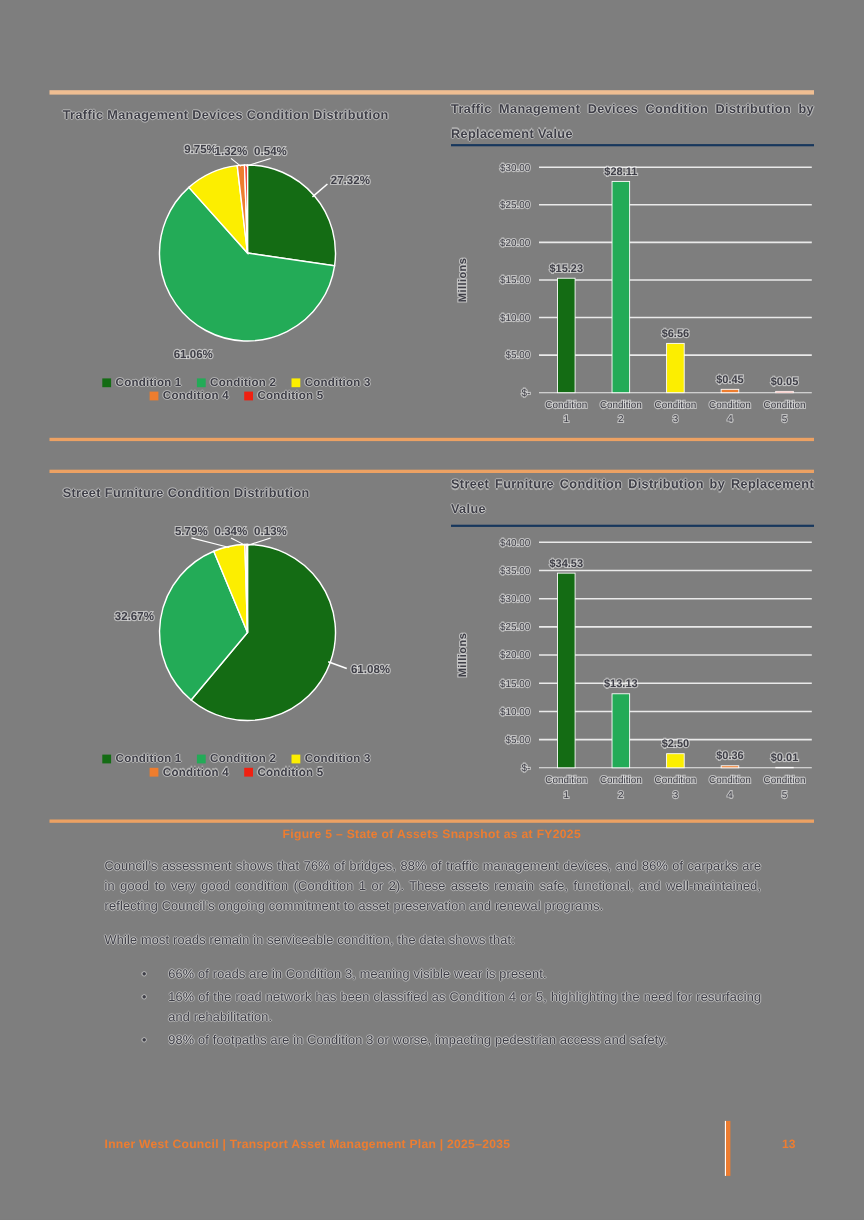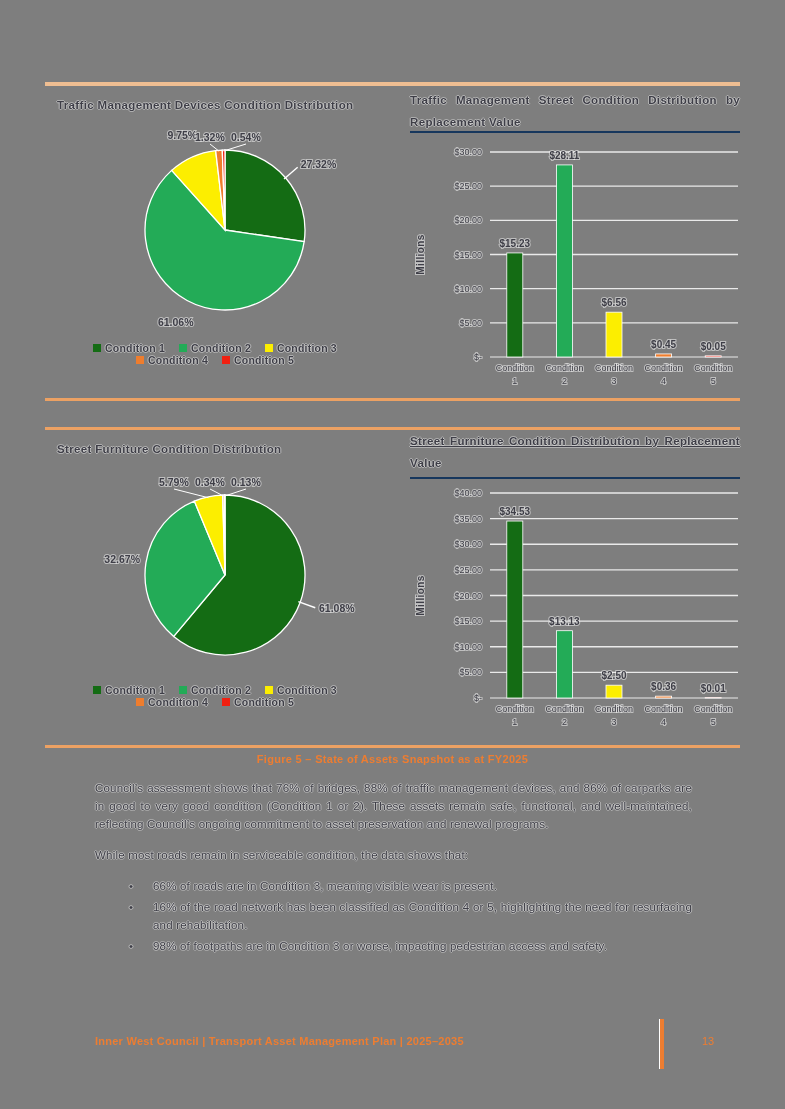--- a/index.html
+++ b/index.html
@@ -25,21 +25,21 @@
   .legend-row{display:flex;gap:14px;}
   .legend-item{display:inline-flex;align-items:center;gap:4px;}
   .legend-sq{width:8px;height:8px;display:inline-block;}
   .caption{font-size:11px;font-weight:bold;letter-spacing:.3px;color:#ED7D31;text-align:center;}
   .body-copy{font-size:11.5px;line-height:18px;letter-spacing:.2px;}
   .body-copy p{margin:0 0 13px 0;text-align:justify;}
   .body-copy ul{list-style:none;margin:10px 0 0 0;padding:0 0 0 30px;}
   .body-copy li{position:relative;padding-left:28px;margin-bottom:3px;text-align:justify;}
   .body-copy li::before{content:"\2022";position:absolute;left:4px;top:0;}
   .footer-text{font-size:11px;font-weight:bold;letter-spacing:.25px;color:#ED7D31;}
-  .footer-page{font-size:11px;font-weight:normal;color:#ED7D31;}
+  .footer-page{font-size:11px;font-weight:bold;color:#ED7D31;text-align:center;}
 </style>
 </head>
 <body>
 
 <div class="rule" style="left:45px;top:82px;width:695px;height:4px;background:#EFBE92;"></div>
 
 <div class="abs chart-title halo" style="left:57px;top:98px;width:325px;">Traffic Management Devices Condition Distribution</div>
 <svg class="abs" id="pie1" style="left:45px;top:125px;" width="340" height="215" viewBox="0 0 340 215">
     <path d="M 180 105 L 180.00 25.00 A 80 80 0 0 1 259.15 116.63 Z" fill="#146C14" stroke="#fff" stroke-width="1.3"></path>
     <path d="M 180 105 L 259.15 116.63 A 80 80 0 1 1 126.68 45.36 Z" fill="#23AB57" stroke="#fff" stroke-width="1.3"></path>
@@ -75,21 +75,21 @@
         <span class="legend-sq" style="background: rgb(238, 125, 46);"></span>
         <span>Condition 4</span>
       </span>
       <span class="legend-item">
         <span class="legend-sq" style="background: rgb(240, 32, 17);"></span>
         <span>Condition 5</span>
       </span>
     </div>
   </div>
 
-<div class="abs chart-title halo jlast" style="left:410px;top:93px;width:330px;">Traffic Management Street Condition Distribution by</div>
+<div class="abs chart-title halo jlast" style="left:410px;top:93px;width:330px;">Traffic Management Devices Condition Distribution by</div>
 <div class="abs chart-title halo" style="left:410px;top:115px;width:330px;">Replacement Value</div>
 <div class="underline" style="left:410px;top:131px;width:330px;"></div>
 <svg class="abs" id="bar1" style="left:410px;top:140px;" width="332" height="250" viewBox="0 0 332 250">
     <line x1="80" y1="217" x2="328" y2="217" stroke="#EAEAEA" stroke-width="1"></line>
     <text x="72" y="220" text-anchor="end" class="tick">$-</text>
     <line x1="80" y1="182.83333333333334" x2="328" y2="182.83333333333334" stroke="#EAEAEA" stroke-width="1.4"></line>
     <text x="72" y="185.83333333333334" text-anchor="end" class="tick">$5.00</text>
     <line x1="80" y1="148.66666666666669" x2="328" y2="148.66666666666669" stroke="#EAEAEA" stroke-width="1.4"></line>
     <text x="72" y="151.66666666666669" text-anchor="end" class="tick">$10.00</text>
     <line x1="80" y1="114.5" x2="328" y2="114.5" stroke="#EAEAEA" stroke-width="1.4"></line>
@@ -163,21 +163,21 @@
         <span class="legend-sq" style="background: rgb(238, 125, 46);"></span>
         <span>Condition 4</span>
       </span>
       <span class="legend-item">
         <span class="legend-sq" style="background: rgb(240, 32, 17);"></span>
         <span>Condition 5</span>
       </span>
     </div>
   </div>
 
-<div class="abs chart-title halo jlast" style="left:410px;top:434px;width:330px;text-decoration:underline;">Street Furniture Condition Distribution by Replacement</div>
+<div class="abs chart-title halo jlast" style="left:410px;top:434px;width:330px;">Street Furniture Condition Distribution by Replacement</div>
 <div class="abs chart-title halo" style="left:410px;top:456px;width:330px;">Value</div>
 <div class="underline" style="left:410px;top:477px;width:330px;"></div>
 <svg class="abs" id="bar2" style="left:410px;top:485px;" width="332" height="255" viewBox="0 0 332 255">
     <line x1="80" y1="213" x2="328" y2="213" stroke="#EAEAEA" stroke-width="1"></line>
     <text x="72" y="216" text-anchor="end" class="tick">$-</text>
     <line x1="80" y1="187.375" x2="328" y2="187.375" stroke="#EAEAEA" stroke-width="1.4"></line>
     <text x="72" y="190.375" text-anchor="end" class="tick">$5.00</text>
     <line x1="80" y1="161.75" x2="328" y2="161.75" stroke="#EAEAEA" stroke-width="1.4"></line>
     <text x="72" y="164.75" text-anchor="end" class="tick">$10.00</text>
     <line x1="80" y1="136.125" x2="328" y2="136.125" stroke="#EAEAEA" stroke-width="1.4"></line>

